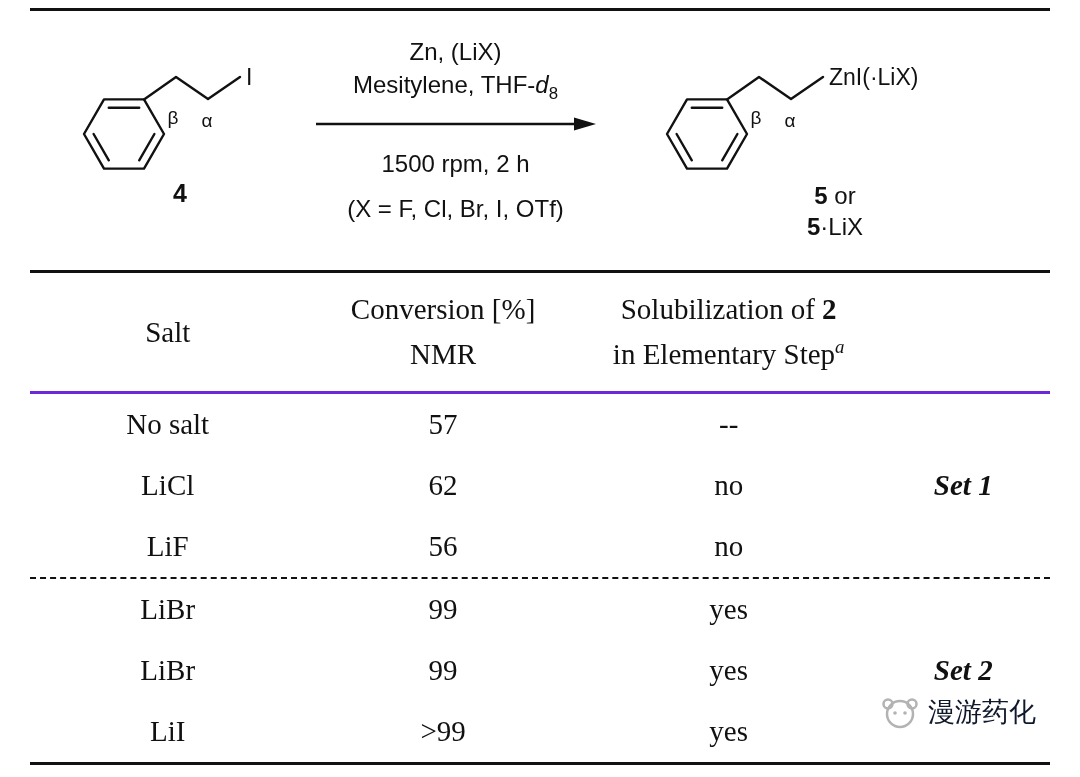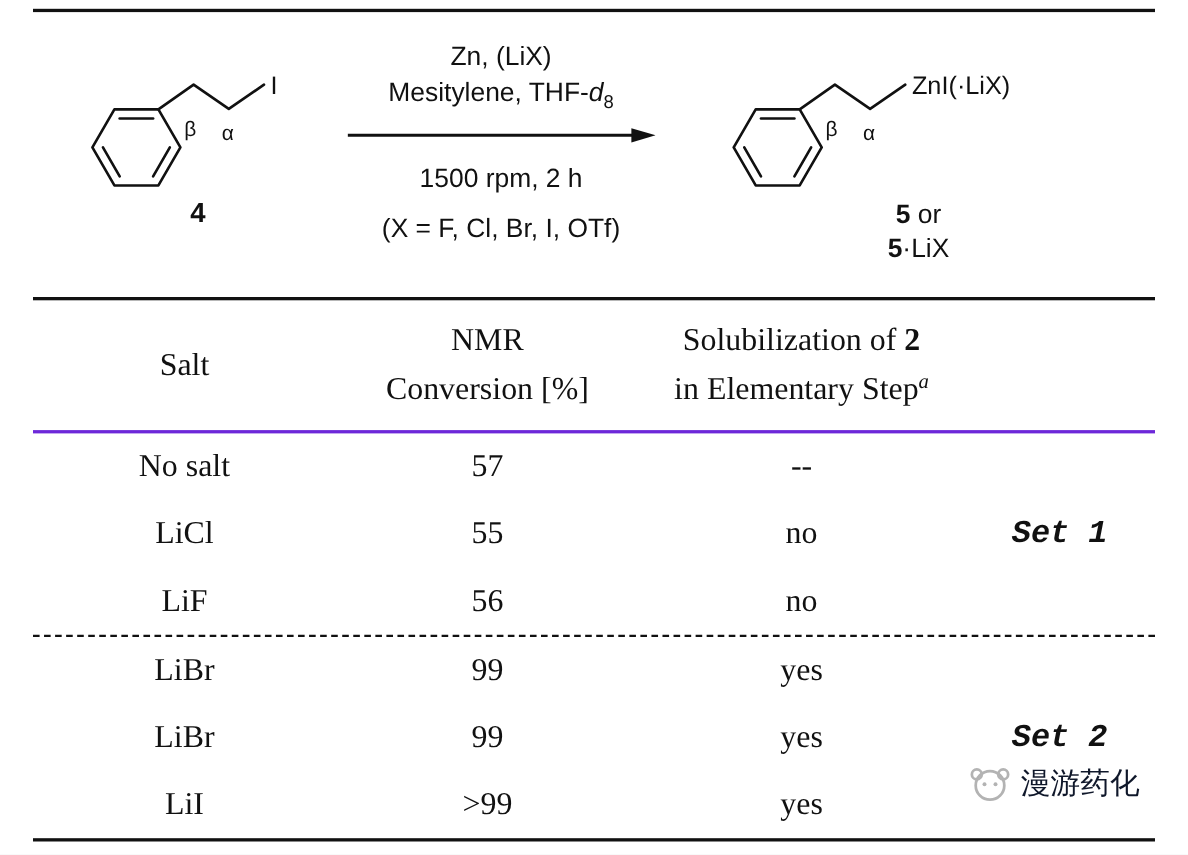--- a/index.html
+++ b/index.html
@@ -25,21 +25,21 @@
   #right-label{position:absolute;left:745px;top:168px;width:180px;text-align:center;
                font-size:24px;line-height:31px;}
 
   
   #table{position:absolute;left:30px;right:30px;top:270px;border-top:3px solid #111;
          border-bottom:3px solid #111;font-family:"Liberation Serif",serif;font-size:29px;}
   #thead{display:grid;grid-template-columns:27% 27% 29% 17%;height:118px;
          border-bottom:3px solid #6d28d9;align-items:center;text-align:center;line-height:1.55;}
   .trow{display:grid;grid-template-columns:27% 27% 29% 17%;align-items:center;height:61px;text-align:center;}
   .dashed{border-top:2px dashed #111;}
-  .set-label{font-weight:bold;font-style:italic;font-family:Liberation Mono, monospace;}
+  .set-label{font-weight:bold;font-style:italic;}
   sup.fn{font-style:italic;font-size:65%;}
 
   
   #watermark{position:absolute;left:878px;top:694px;display:flex;align-items:center;gap:6px;
              color:#0f172a;font-size:27px;font-family:"Liberation Sans",sans-serif;}
 </style>
 </head>
 <body>
 
 <div id="figure">
@@ -85,39 +85,39 @@
     <div id="right-label">
       <div><b>5</b><span> or</span></div>
       <div><b>5</b><span>·LiX</span></div>
     </div>
   </div>
 
   <div id="table">
     <div id="thead">
       <div>Salt</div>
       <div>
+        <div>Conversion [%]</div>
         <div>NMR</div>
-        <div>Conversion [%]</div>
       </div>
       <div>
         <div><span>Solubilization of </span><b>2</b></div>
         <div><span>in Elementary Step</span><sup class="fn">a</sup></div>
       </div>
       <div></div>
     </div>
 
     <div class="trow">
       <div>No salt</div>
       <div>57</div>
       <div>--</div>
       <div class="set-label"></div>
     </div>
     <div class="trow">
       <div>LiCl</div>
-      <div>55</div>
+      <div>62</div>
       <div>no</div>
       <div class="set-label">Set 1</div>
     </div>
     <div class="trow">
       <div>LiF</div>
       <div>56</div>
       <div>no</div>
       <div class="set-label"></div>
     </div>
     <div class="trow dashed">

